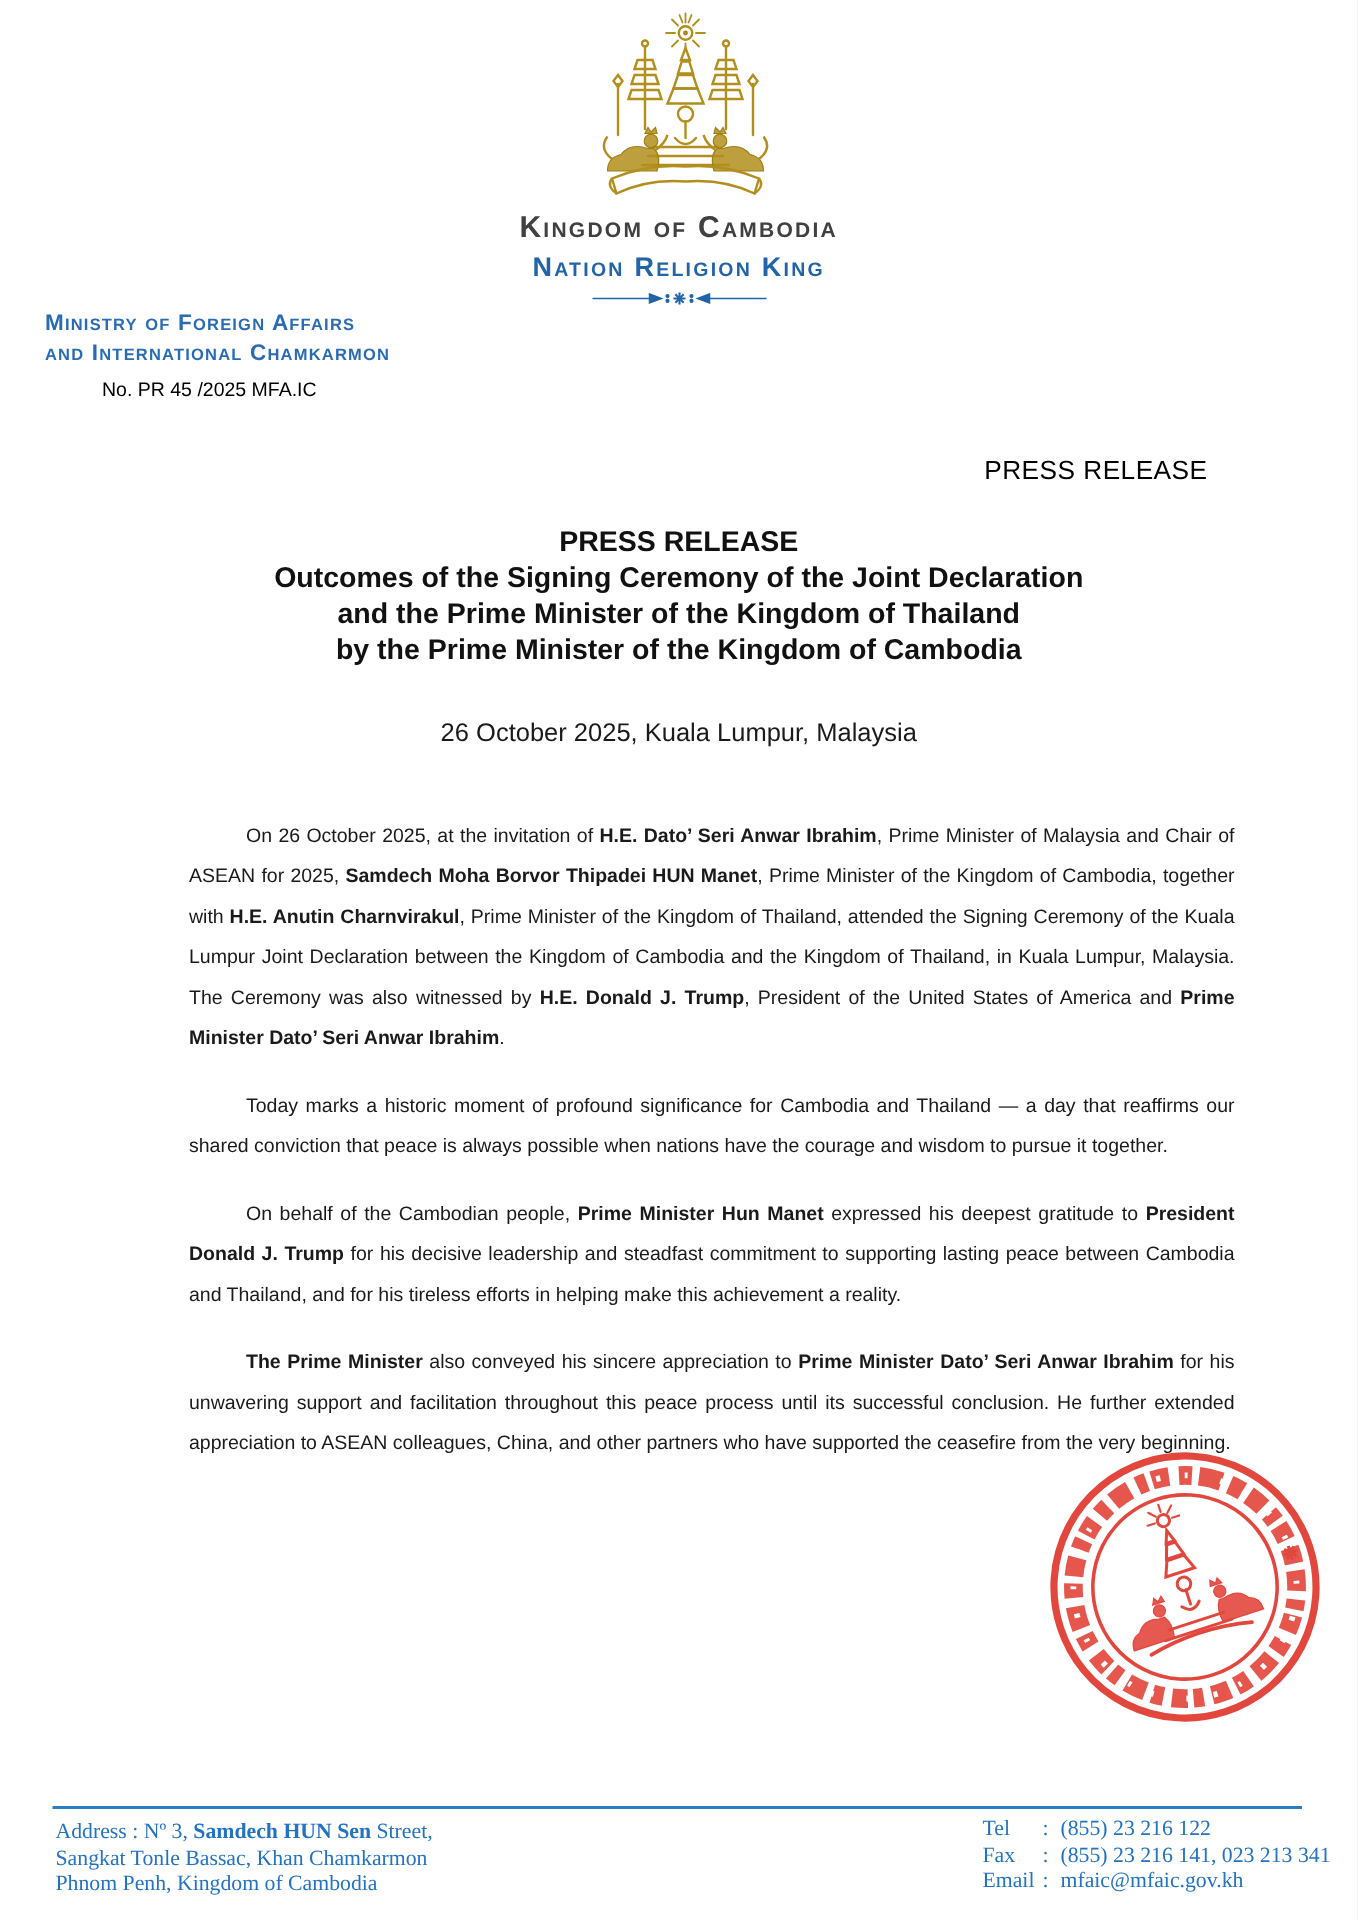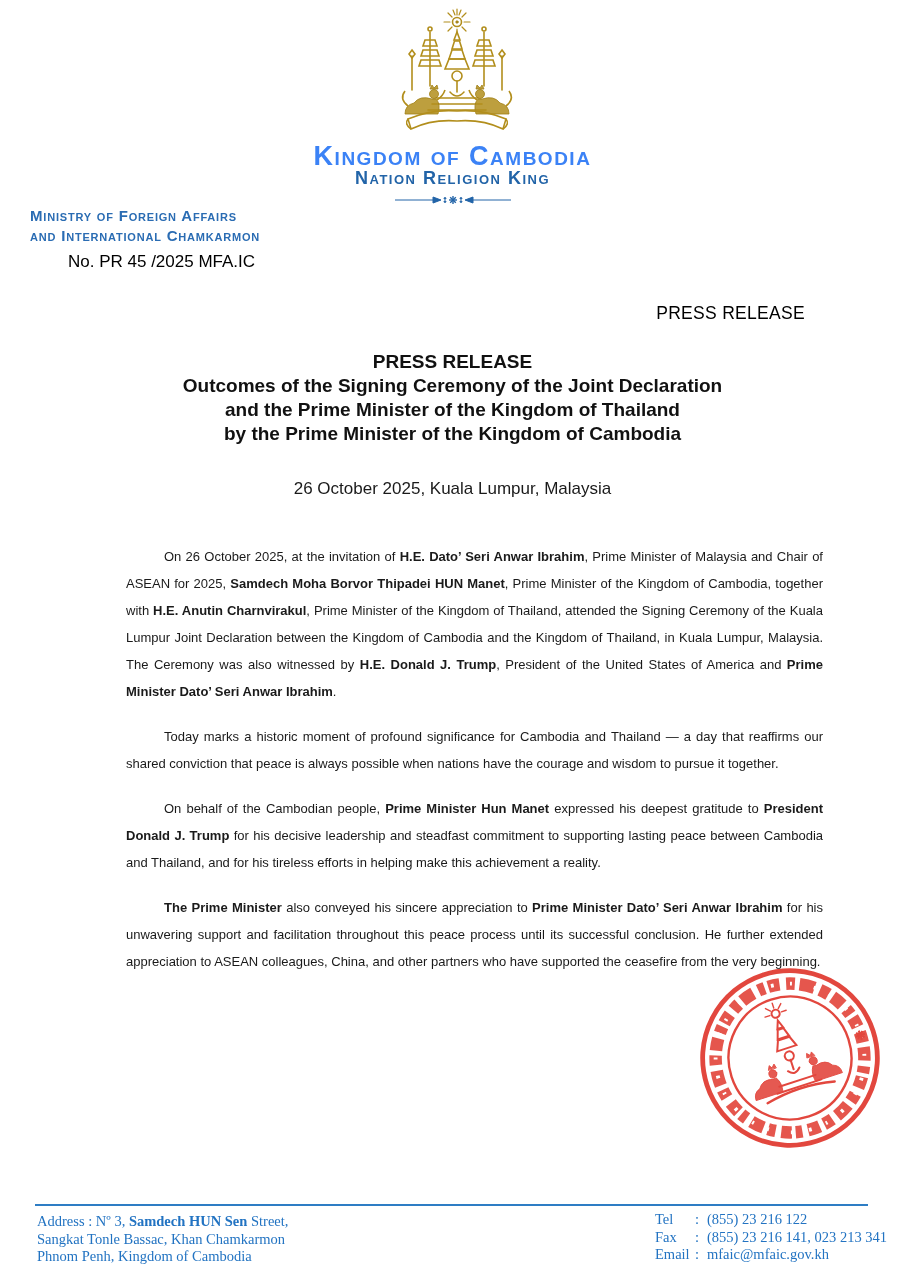--- a/index.html
+++ b/index.html
@@ -1,28 +1,28 @@
 <!DOCTYPE html>
 <html><head>
 <meta charset="utf-8">
 <style>
   html,body{margin:0;padding:0;background:#e8e8e8;}
   #page{position:relative;width:905px;height:1280px;background:#ffffff;overflow:hidden;
         font-family:"Liberation Sans",sans-serif;color:#1a1a1a;}
   
   .emblem{position:absolute;left:392px;top:6px;width:130px;height:134px;}
   .kingdom{position:absolute;left:0;top:141px;width:100%;text-align:center;
-           font-variant:small-caps;font-weight:bold;font-size:27px;letter-spacing:1.5px;color:#3b82f6;}
+           font-variant:small-caps;font-weight:bold;font-size:20px;letter-spacing:1.5px;color:#404040;}
   .motto{position:absolute;left:0;top:168px;width:100%;text-align:center;
          font-variant:small-caps;font-weight:bold;font-size:18px;letter-spacing:1.5px;color:#2264a8;}
   .ornament{position:absolute;left:0;top:191px;width:100%;text-align:center;}
   .ministry{position:absolute;left:30px;top:206px;width:300px;
             font-variant:small-caps;font-weight:bold;font-size:15px;line-height:20px;
             letter-spacing:.8px;color:#2a6cb3;}
-  .refno{position:absolute;left:68px;top:252px;font-size:17px;color:#000;}
+  .refno{position:absolute;left:68px;top:252px;font-size:13px;color:#000;}
   .corner-label{position:absolute;right:100px;top:303px;font-size:17.5px;letter-spacing:.3px;color:#000;}
   
   .title{position:absolute;left:0;top:350px;width:100%;text-align:center;
          font-weight:bold;font-size:19px;line-height:24px;color:#111;}
   .dateline{position:absolute;left:0;top:479px;width:100%;text-align:center;font-size:17px;}
   
   .body-text{position:absolute;left:126px;top:543px;width:697px;font-size:13px;
              line-height:27px;text-align:justify;}
   .body-text p{margin:0 0 18px 0;text-indent:38px;}
   .b{font-weight:bold;}

